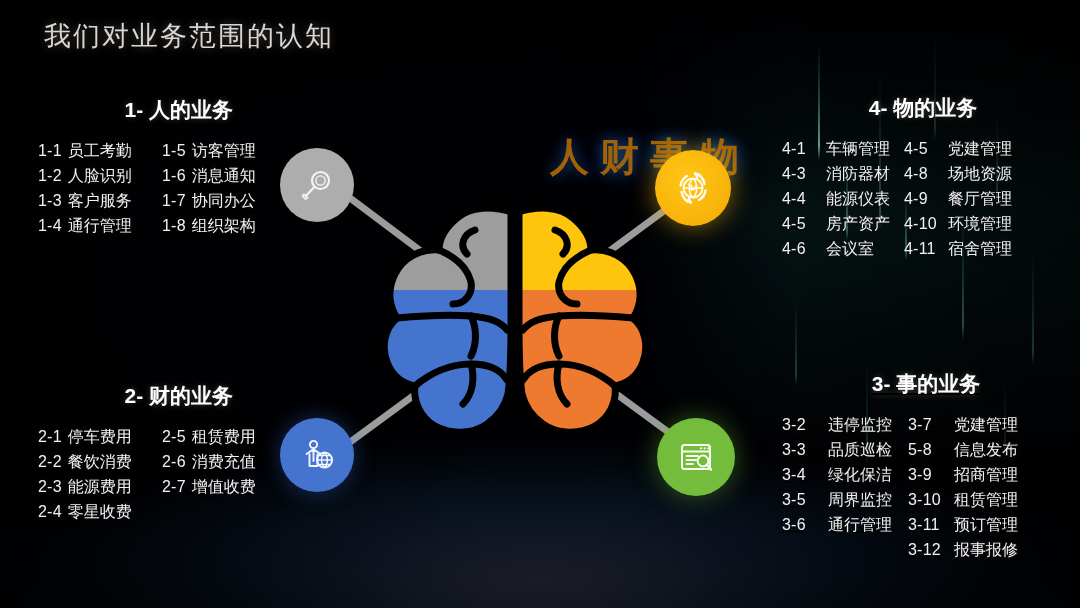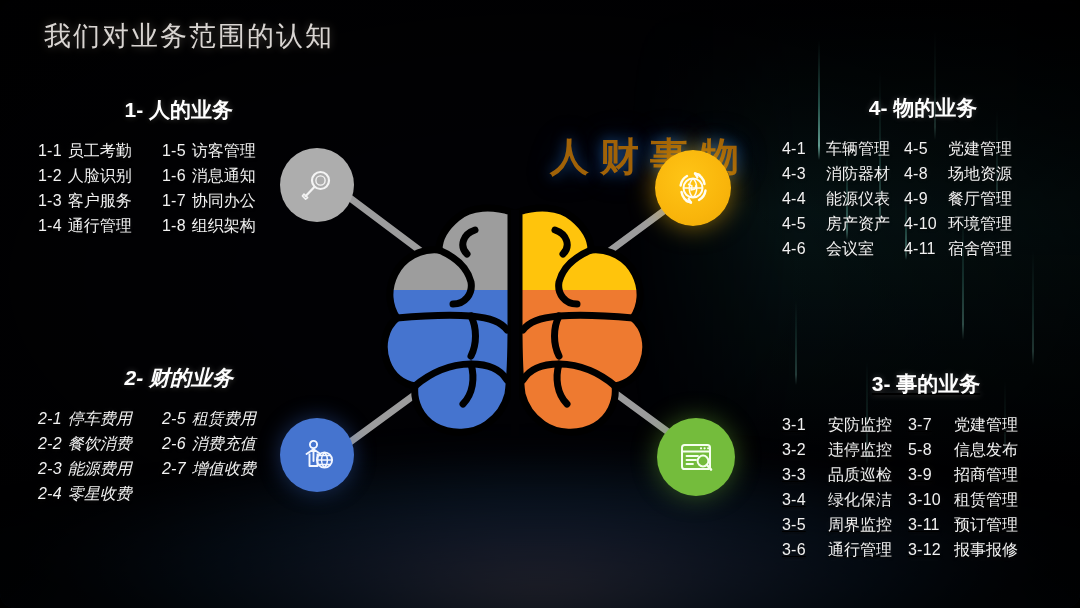--- a/index.html
+++ b/index.html
@@ -97,21 +97,21 @@
   }
   .entry .lbl { font-family: "DejaVu Sans", sans-serif; }
 
   
   #quad1 { left: 38px; top: 96px; }
   #quad1 .quad-head { padding-left: 64px; }
   #quad1 .col-a { width: 124px; }
   #quad1 .entry .code { margin-right: 6px; }
 
   
-  #quad2 { left: 38px; top: 364px; font-style: italic; }
+  #quad2 { left: 38px; top: 382px; }
   #quad2 .quad-head { padding-left: 64px; }
   #quad2 .col-a { width: 124px; }
   #quad2 .entry .code { margin-right: 6px; }
 
   
   #quad3 { left: 782px; top: 370px; text-decoration: underline; }
   #quad3 .quad-head { padding-left: 52px; }
   #quad3 .col-a { width: 126px; }
   #quad3 .entry .code { width: 46px; display: inline-block; }
 
@@ -304,24 +304,20 @@
             <span class="lbl">宿舍管理</span>
           </div>
       </div>
     </div>
   </div>
 
   <div class="quad" id="quad3">
     <div class="quad-head">3- 事的业务</div>
     <div class="cols">
       <div class="col col-a">
-        <div class="entry">
-            <span class="code">3-1</span>
-            <span class="lbl">安防监控</span>
-          </div>
         <div class="entry">
             <span class="code">3-2</span>
             <span class="lbl">违停监控</span>
           </div>
         <div class="entry">
             <span class="code">3-3</span>
             <span class="lbl">品质巡检</span>
           </div>
         <div class="entry">
             <span class="code">3-4</span>

